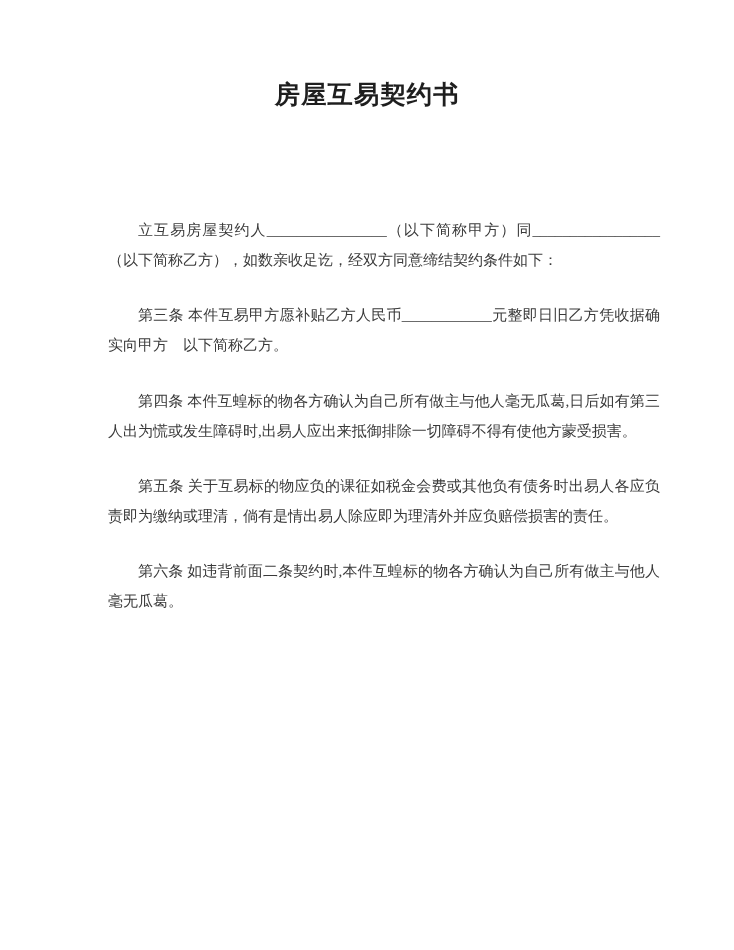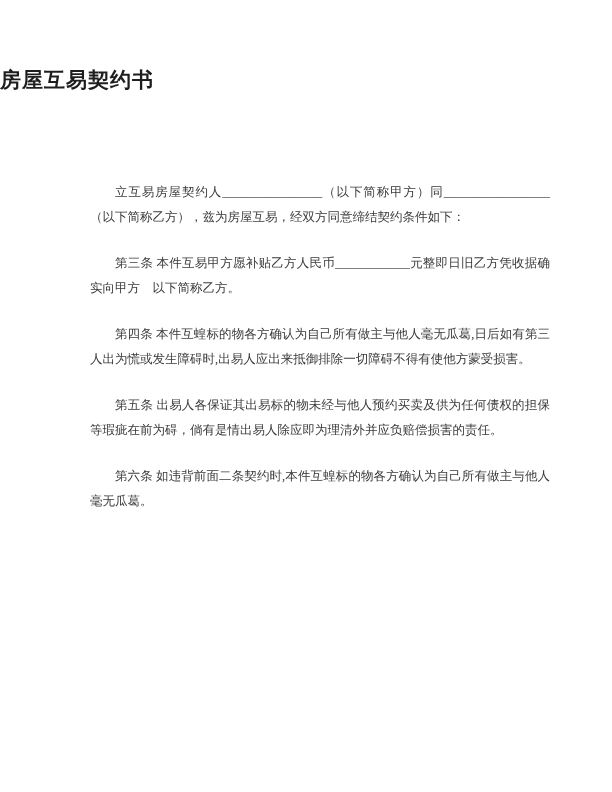--- a/index.html
+++ b/index.html
@@ -14,21 +14,21 @@
     background: #ffffff;
     overflow: hidden;
     font-family: "Liberation Serif", "DejaVu Serif", serif;
   }
   .doc-title {
     position: absolute;
     top: 64px;
     left: 0;
     right: 0;
     margin: 0;
-    text-align: left;
+    text-align: center;
     font-size: 21px;
     line-height: 32px;
     font-weight: 700;
     letter-spacing: 1px;
     color: #1e1e1e;
     font-family: "Liberation Sans", "DejaVu Sans", sans-serif;
   }
   .doc-body {
     position: absolute;
     top: 180px;
@@ -45,19 +45,19 @@
     word-break: break-all;
   }
 </style>
 </head>
 <body>
 
 <div class="page">
   <h1 class="doc-title">房屋互易契约书</h1>
 
   <div class="doc-body">
-    <p>立互易房屋契约人________________（以下简称甲方）同_________________（以下简称乙方），兹为房屋互易，经双方同意缔结契约条件如下：</p>
+    <p>立互易房屋契约人________________（以下简称甲方）同_________________（以下简称乙方），如数亲收足讫，经双方同意缔结契约条件如下：</p>
     <p>第三条 本件互易甲方愿补贴乙方人民币____________元整即日旧乙方凭收据确实向甲方　以下简称乙方。</p>
     <p>第四条 本件互蝗标的物各方确认为自己所有做主与他人毫无瓜葛,日后如有第三人出为慌或发生障碍时,出易人应出来抵御排除一切障碍不得有使他方蒙受损害。</p>
-    <p>第五条 出易人各保证其出易标的物未经与他人预约买卖及供为任何债权的担保等瑕疵在前为碍，倘有是情出易人除应即为理清外并应负赔偿损害的责任。</p>
+    <p>第五条 关于互易标的物应负的课征如税金会费或其他负有债务时出易人各应负责即为缴纳或理清，倘有是情出易人除应即为理清外并应负赔偿损害的责任。</p>
     <p>第六条 如违背前面二条契约时,本件互蝗标的物各方确认为自己所有做主与他人毫无瓜葛。</p>
   </div>
 </div>
 
 </body></html>

